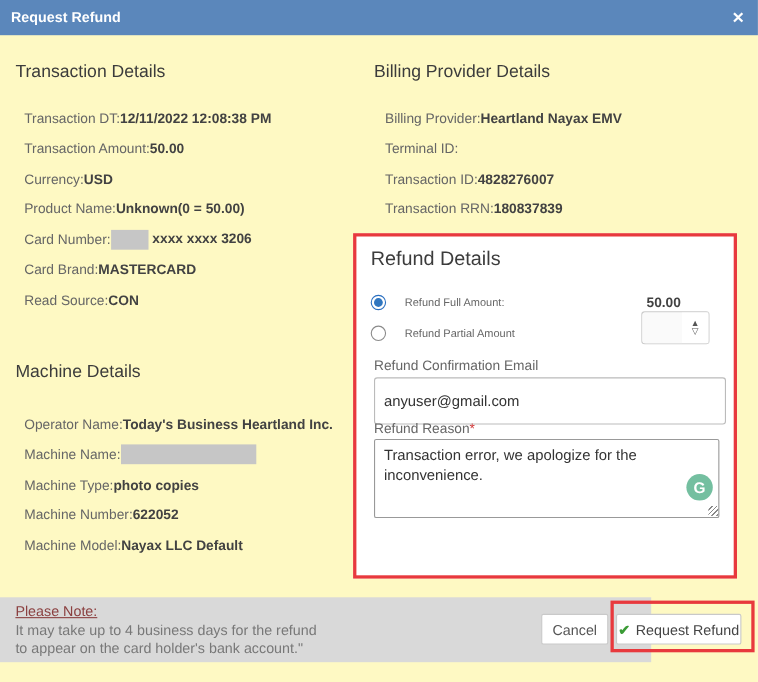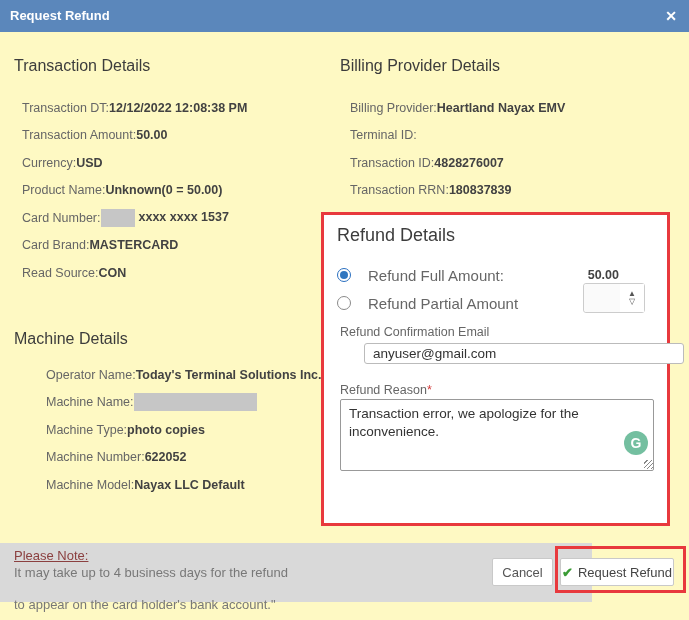--- a/index.html
+++ b/index.html
@@ -25,28 +25,28 @@
   .redact-lg { width:123px; }
 
   
   .refund-box { position:absolute; left:321px; top:212px; width:349px; height:314px; border:3px solid #e8393d; background:#fff; }
   .refund-heading { position:absolute; left:13px; top:10px; font-size:18px; font-weight:400; color:#3c3c3c; }
   .radio-row { position:absolute; left:13px; height:20px; display:flex; align-items:center; }
   .radio { width:14px; height:14px; border-radius:50%; background:#fff; position:relative; margin-right:17px; }
   .radio.on { border:1px solid #2a6fc0; }
   .radio.on::after { content:""; position:absolute; left:2px; top:2px; width:8px; height:8px; border-radius:50%; background:#2f76c0; }
   .radio.off { border:1px solid #8a8a8a; }
-  .radio-lbl { font-size:15px; color:#666; }
+  .radio-lbl { font-size:10px; color:#666; }
   .full-amt-val { position:absolute; right:33px; font-size:12.5px; font-weight:bold; color:#424242; }
   .spinner { position:absolute; left:259px; top:68px; width:62px; height:30px; border:1px solid #ccc; border-radius:3px; background:#fff; display:flex; }
   .spinner input { flex:1; width:30px; border:0; background:#fafafa; border-radius:3px 0 0 3px; outline:none; font-size:12px; }
   .spin-arrows { width:24px; display:flex; flex-direction:column; align-items:center; justify-content:center; font-size:8px; color:#555; line-height:8px; background:#fff; cursor:pointer; }
   .field-label { position:absolute; left:16px; font-size:12.5px; color:#666; }
   .req-star { color:#d23b3b; }
-  .text-input { position:absolute; left:16px; width:320px; height:21px; border:1px solid #bbb; border-radius:3px; font-size:13.5px; color:#333; padding:0 8px; outline:none; font-family:"Liberation Sans", sans-serif;margin-left:24px; }
+  .text-input { position:absolute; left:16px; width:320px; height:43px; border:1px solid #bbb; border-radius:3px; font-size:13.5px; color:#333; padding:0 8px; outline:none; font-family:"Liberation Sans", sans-serif; }
   .reason-area { position:absolute; left:16px; width:314px; height:72px; border:1px solid #999; border-radius:2px; font-size:13.5px; color:#333; padding:5px 8px; resize:none; outline:none; font-family:"Liberation Sans", sans-serif; line-height:18px; }
   .grammarly { position:absolute; left:300px; top:216px; width:24px; height:24px; border-radius:50%; background:#74bfa0; color:#fff; font-size:14px; font-weight:bold; text-align:center; line-height:24px; }
   .resize-grip { position:absolute; left:320px; top:245px; width:9px; height:9px;
     background:repeating-linear-gradient(135deg, transparent 0 2px, #888 2px 3px); }
 
   
   .footer { position:absolute; left:0; top:543px; width:592px; height:59px; background:#d9d9d9; }
   .note-title { position:absolute; left:14px; top:5px; font-size:13px; color:#8b4040; text-decoration:underline; }
   .note-line { position:absolute; left:14px; font-size:13px; color:#787878; }
   .btn { position:absolute; height:28px; background:#fff; border:1px solid #c9c9c9; border-radius:2px; font-size:13px; color:#555; font-family:"Liberation Sans", sans-serif; cursor:pointer; }
@@ -62,53 +62,53 @@
 
   <div class="modal-header">
     <span class="modal-title">Request Refund</span>
     <span class="close-x">✕</span>
   </div>
 
   <div class="section-heading" style="left:14px; top:57px;">Transaction Details</div>
   <div class="rows" style="left:22px; top:94px; width:288px;">
     <div class="detail-row">
       <span class="lbl">Transaction DT:</span>
-      <span class="val">12/12/2022 12:08:38 PM</span>
+      <span class="val">12/11/2022 12:08:38 PM</span>
     </div>
     <div class="detail-row">
       <span class="lbl">Transaction Amount:</span>
       <span class="val">50.00</span>
     </div>
     <div class="detail-row">
       <span class="lbl">Currency:</span>
       <span class="val">USD</span>
     </div>
     <div class="detail-row">
       <span class="lbl">Product Name:</span>
       <span class="val">Unknown(0 = 50.00)</span>
     </div>
     <div class="detail-row">
       <span class="lbl">Card Number:</span>
-      <span class="val"><span class="redact redact-sm"></span><span>xxxx xxxx 1537</span></span>
+      <span class="val"><span class="redact redact-sm"></span><span>xxxx xxxx 3206</span></span>
     </div>
     <div class="detail-row">
       <span class="lbl">Card Brand:</span>
       <span class="val">MASTERCARD</span>
     </div>
     <div class="detail-row">
       <span class="lbl">Read Source:</span>
       <span class="val">CON</span>
     </div>
   </div>
 
   <div class="section-heading" style="left:14px; top:330px;">Machine Details</div>
-  <div class="rows" style="left:22px; top:361px; width:288px;margin-left:24px;">
+  <div class="rows" style="left:22px; top:372px; width:288px;">
     <div class="detail-row">
       <span class="lbl">Operator Name:</span>
-      <span class="val">Today's Terminal Solutions Inc.</span>
+      <span class="val">Today's Business Heartland Inc.</span>
     </div>
     <div class="detail-row">
       <span class="lbl">Machine Name:</span>
       <span class="val"><span class="redact redact-lg"></span></span>
     </div>
     <div class="detail-row">
       <span class="lbl">Machine Type:</span>
       <span class="val">photo copies</span>
     </div>
     <div class="detail-row">
@@ -168,19 +168,19 @@
 
     <div class="field-label" style="top:168px;"><span>Refund Reason</span><span class="req-star">*</span></div>
     <textarea class="reason-area" style="top: 184px;">Transaction error, we apologize for the inconvenience.</textarea>
     <div class="grammarly">G</div>
     <div class="resize-grip"></div>
   </div>
 
   <div class="footer">
     <div class="note-title">Please Note:</div>
     <div class="note-line" style="top:22px;">It may take up to 4 business days for the refund</div>
-    <div class="note-line" style="top:54px;text-align:right;">to appear on the card holder's bank account."</div>
+    <div class="note-line" style="top:39px;text-align:right;">to appear on the card holder's bank account."</div>
     <button class="btn btn-cancel">Cancel</button>
     <button class="btn btn-submit"><span class="check">✔</span><span>Request Refund</span></button>
     <div class="submit-highlight"></div>
   </div>
 
 </div>
 
 </body></html>

